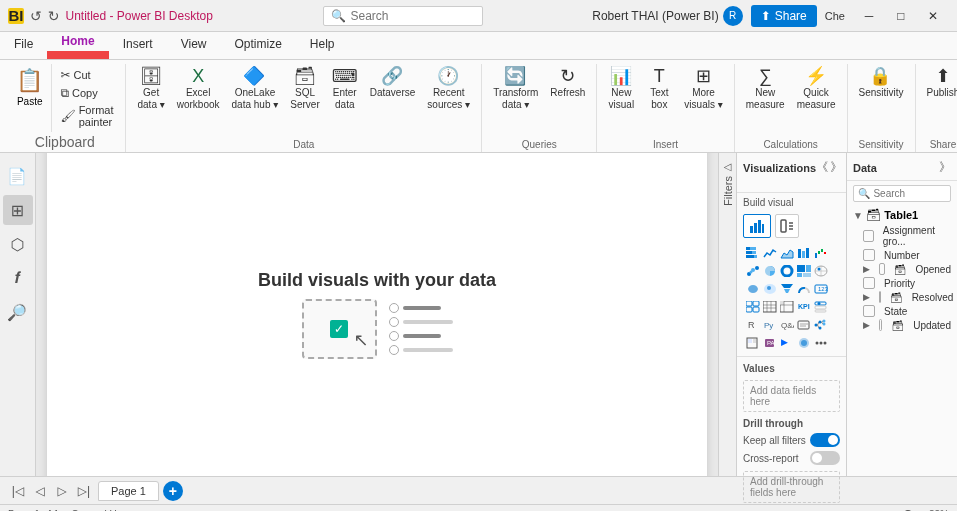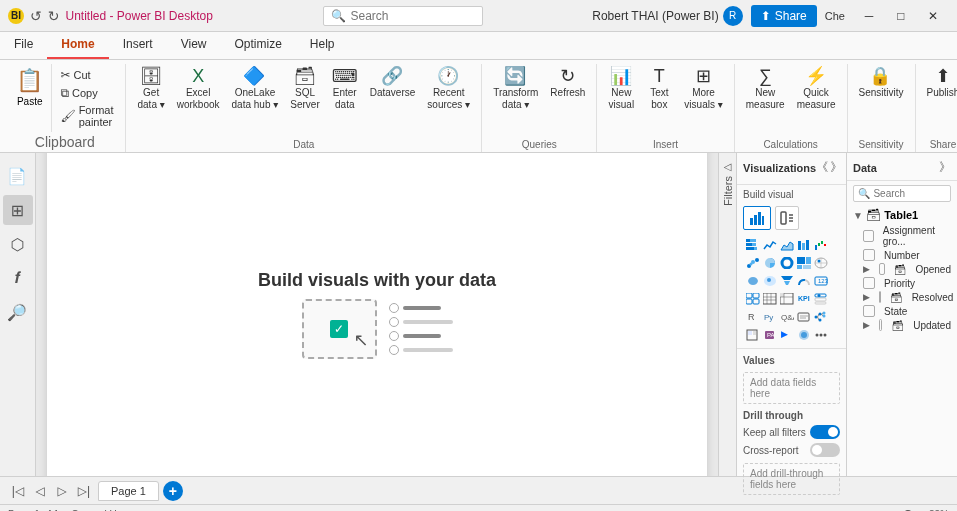--- a/index.html
+++ b/index.html
@@ -9,21 +9,21 @@
     .title-bar {
       height: 32px;
       background: #f0f0f0;
       display: flex;
       align-items: center;
       justify-content: space-between;
       padding: 0 8px;
       border-bottom: 1px solid #d0d0d0;
     }
     .title-bar-left { display: flex; align-items: center; gap: 6px; }
-    .title-bar-left .logo { width: 16px; height: 16px; background: #f2c811; border-radius: 8px; display: flex; align-items: center; justify-content: center; font-size: 10px; font-weight: bold; color: #222; }
+    .title-bar-left .logo { width: 16px; height: 16px; background: #f2c811; border-radius: 2px; display: flex; align-items: center; justify-content: center; font-size: 15px; font-weight: bold; color: #222; }
     .title-bar-title { font-size: 12px; color: #be185d; }
     .title-bar-right { display: flex; align-items: center; gap: 8px; font-size: 12px; color: #333; }
     .window-controls { display: flex; align-items: center; gap: 0; }
     .window-btn { width: 32px; height: 32px; display: flex; align-items: center; justify-content: center; cursor: pointer; font-size: 12px; color: #333; }
     .search-bar { display: flex; align-items: center; background: white; border: 1px solid #ccc; border-radius: 2px; padding: 2px 8px; gap: 4px; min-width: 160px; }
     .search-bar input { border: none; outline: none; font-size: 12px; width: 120px; }
     .user-info { font-size: 12px; color: #333; display: flex; align-items: center; gap: 4px; }
     .share-btn { background: #0078d4; color: white; border: none; border-radius: 3px; padding: 4px 10px; font-size: 12px; cursor: pointer; display: flex; align-items: center; gap: 4px; }
 
     
@@ -39,22 +39,22 @@
       padding: 4px 14px;
       font-size: 12px;
       cursor: pointer;
       border-bottom: 2px solid transparent;
       color: #333;
       height: 28px;
       display: flex;
       align-items: center;
     }
     .ribbon-tab.active {
-      border-bottom: 2px solid #ef4444;
-      color: #c2410c;
+      border-bottom: 8px solid #ef4444;
+      color: #a21caf;
       font-weight: 600;
     }
 
     
     .ribbon {
       background: #fafafa;
       border-bottom: 1px solid #d0d0d0;
       padding: 4px 4px 0 4px;
       display: flex;
       align-items: stretch;
@@ -229,21 +229,21 @@
       background: #fafafa;
       border-right: 1px solid #d0d0d0;
       display: flex;
       flex-direction: column;
       font-size: 11px;
     }
     .viz-header {
       display: flex;
       align-items: center;
       justify-content: space-between;
-      padding: 6px 6px 8px 6px;
+      padding: 6px 6px 16px 6px;
       border-bottom: 1px solid #e0e0e0;
     }
     .viz-header-title { font-size: 11px; font-weight: 600; color: #333; }
     .viz-arrows { display: flex; gap: 2px; }
     .viz-arrow { font-size: 12px; color: #555; cursor: pointer; }
     .viz-build-label { padding: 4px 6px 2px 6px; font-size: 10px; color: #555; }
     .viz-build-area {
       display: flex;
       align-items: center;
       gap: 4px;

